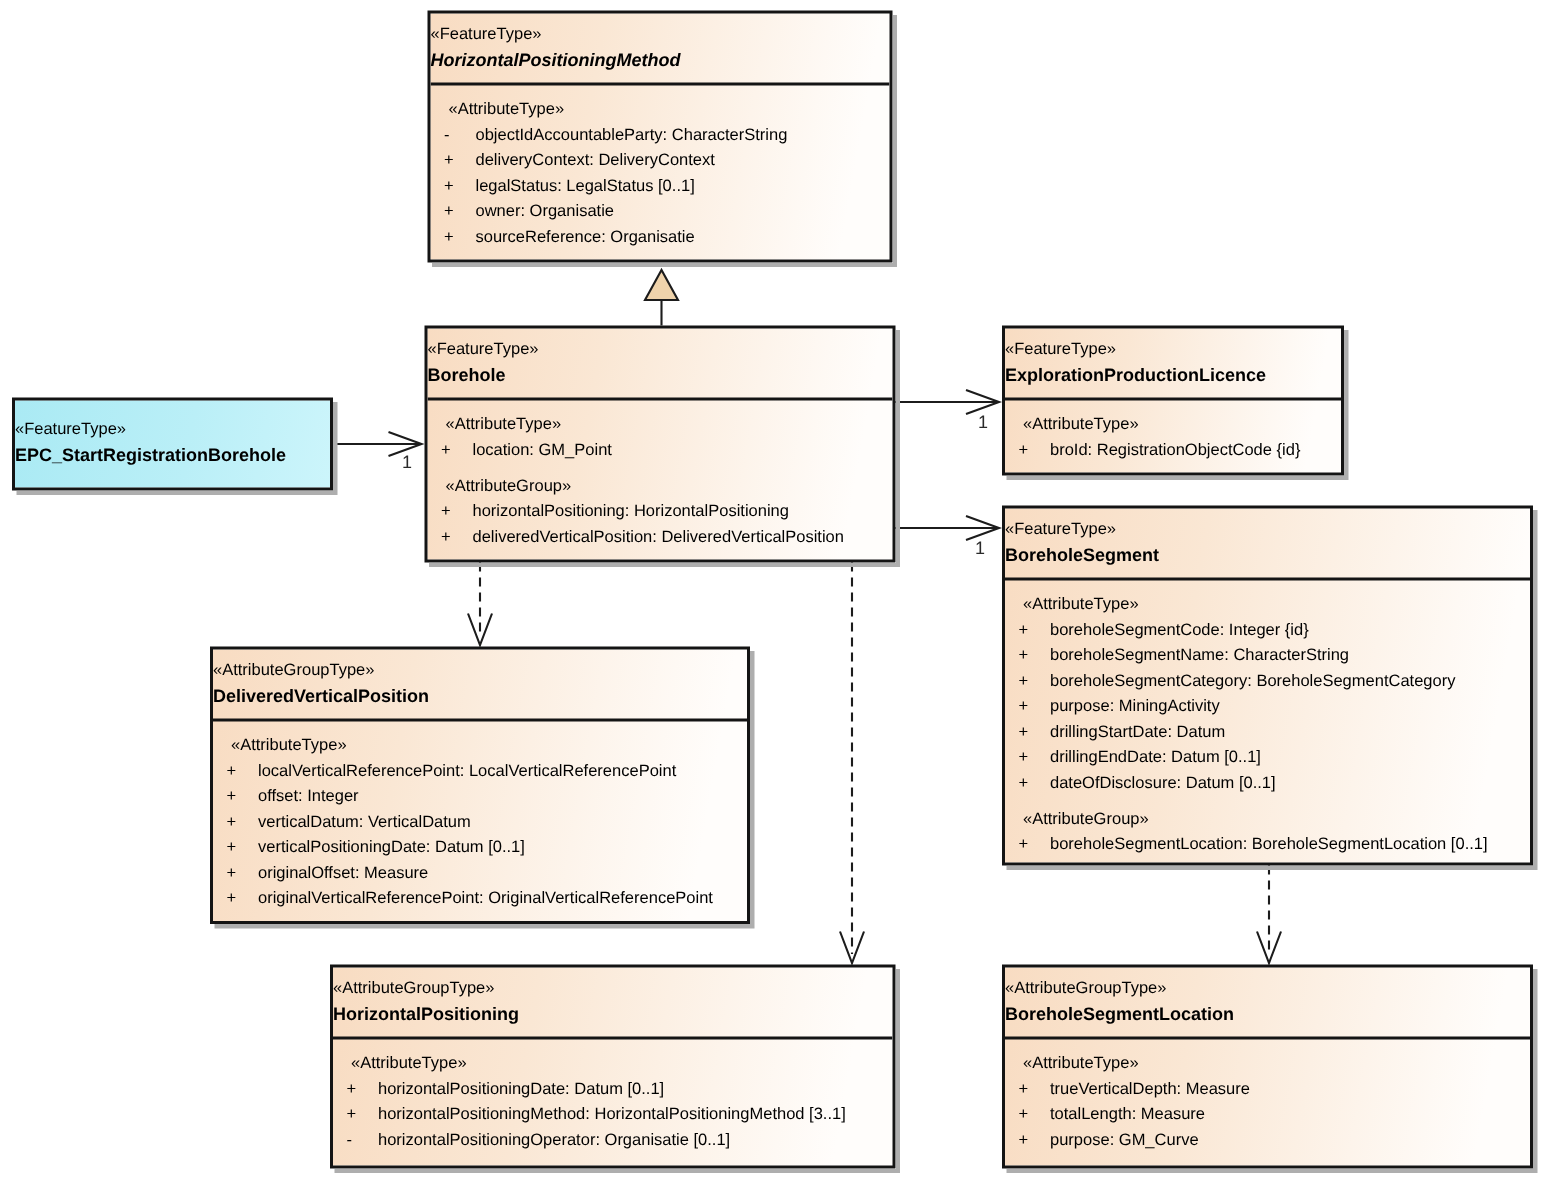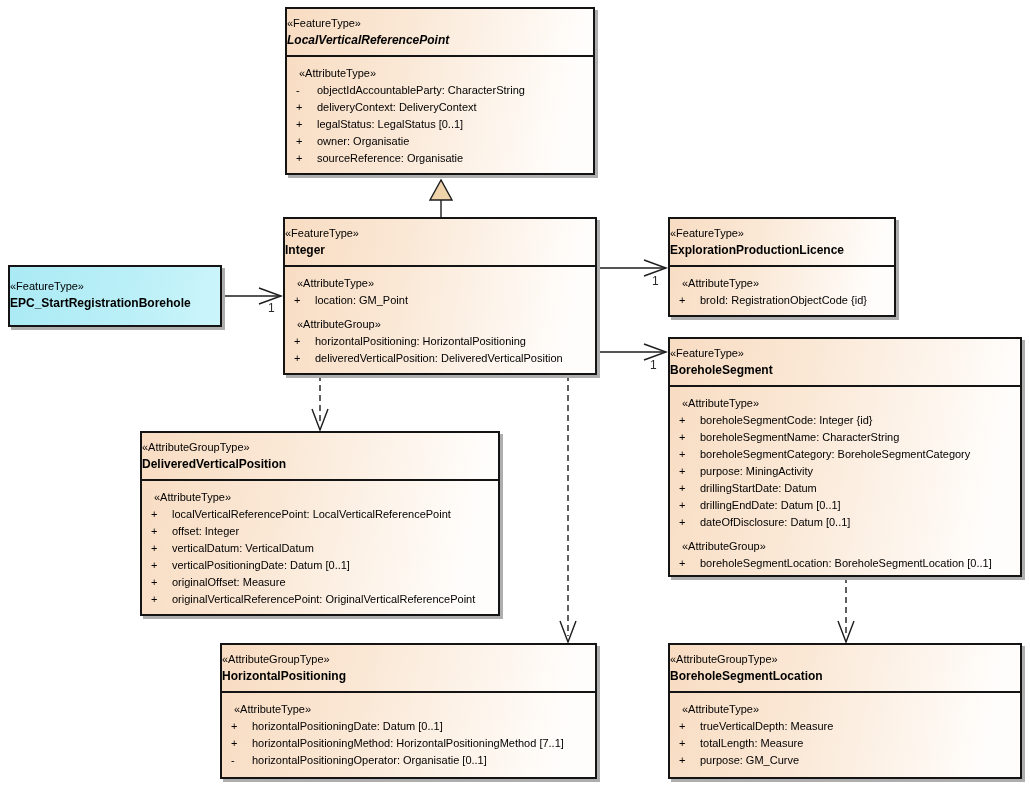--- a/index.html
+++ b/index.html
@@ -67,21 +67,21 @@
     </g>
     <g>
       <line class="dashed" x1="846" y1="577" x2="846" y2="636"></line>
       <polyline points="838,621 846,642 854,621"></polyline>
     </g>
   </svg>
 
   <div class="uml-class abstract" style="left:285px;top:7px;width:310px;height:168px">
     <div class="uml-header">
       <div class="stereotype">«FeatureType»</div>
-      <div class="class-name">LocalVerticalReferencePoint</div>
+      <div class="class-name">HorizontalPositioningMethod</div>
     </div>
     <div class="uml-body">
       <div class="attr-heading">«AttributeType»</div>
       <div class="attr-row">
           <span class="vis">-</span>
           <span>objectIdAccountableParty: CharacterString</span>
         </div>
       <div class="attr-row">
           <span class="vis">+</span>
           <span>deliveryContext: DeliveryContext</span>
@@ -97,21 +97,21 @@
       <div class="attr-row">
           <span class="vis">+</span>
           <span>sourceReference: Organisatie</span>
         </div>
     </div>
   </div>
 
   <div class="uml-class" style="left:283px;top:217px;width:314px;height:158px">
     <div class="uml-header">
       <div class="stereotype">«FeatureType»</div>
-      <div class="class-name">Integer</div>
+      <div class="class-name">Borehole</div>
     </div>
     <div class="uml-body">
       <div class="attr-heading">«AttributeType»</div>
       <div class="attr-row">
           <span class="vis">+</span>
           <span>location: GM_Point</span>
         </div>
       <div class="attr-heading group-heading">«AttributeGroup»</div>
       <div class="attr-row">
           <span class="vis">+</span>
@@ -228,21 +228,21 @@
       <div class="class-name">HorizontalPositioning</div>
     </div>
     <div class="uml-body">
       <div class="attr-heading">«AttributeType»</div>
       <div class="attr-row">
           <span class="vis">+</span>
           <span>horizontalPositioningDate: Datum [0..1]</span>
         </div>
       <div class="attr-row">
           <span class="vis">+</span>
-          <span>horizontalPositioningMethod: HorizontalPositioningMethod [7..1]</span>
+          <span>horizontalPositioningMethod: HorizontalPositioningMethod [3..1]</span>
         </div>
       <div class="attr-row">
           <span class="vis">-</span>
           <span>horizontalPositioningOperator: Organisatie [0..1]</span>
         </div>
     </div>
   </div>
 
   <div class="uml-class" style="left:668px;top:643px;width:354px;height:136px">
     <div class="uml-header">

